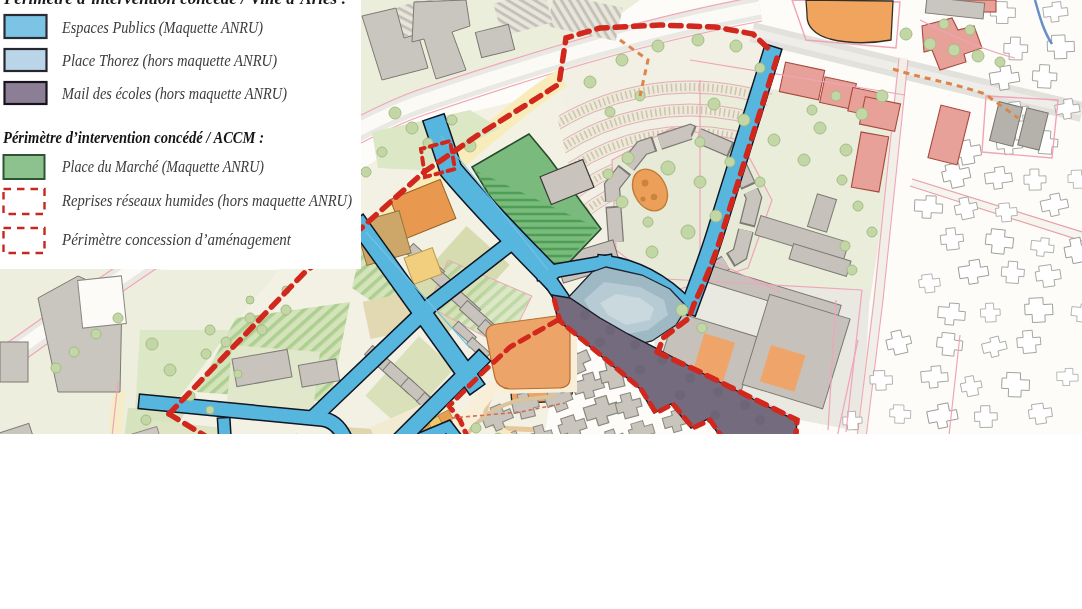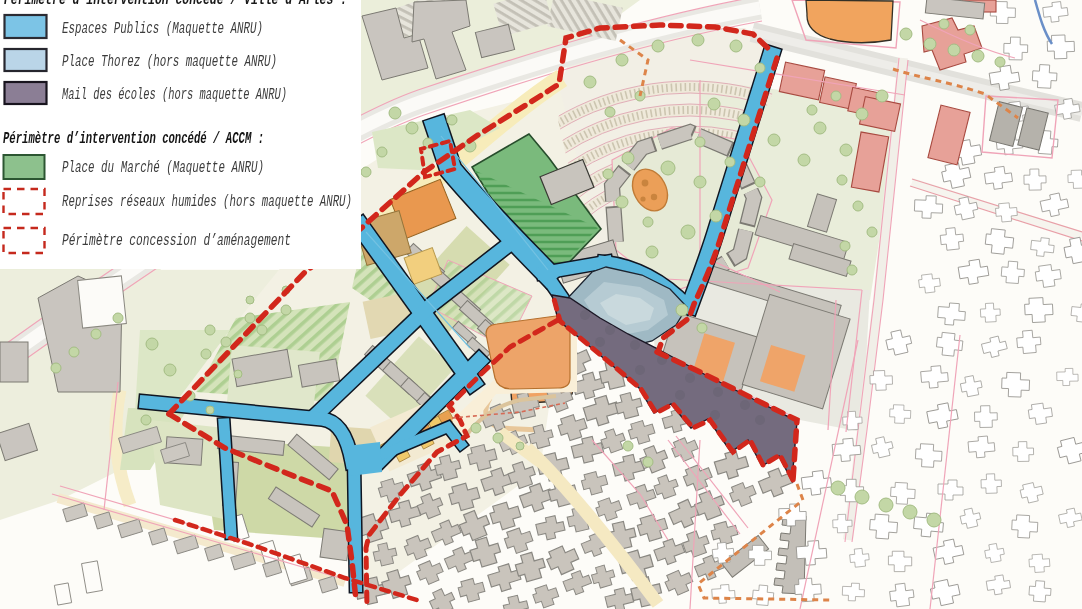--- a/index.html
+++ b/index.html
@@ -1,14 +1,14 @@
 <!DOCTYPE html>
 <html><head><meta charset="utf-8"><style>
 html,body{margin:0;padding:0;background:#fff}
-.page{position:relative;width:1082px;height:609px;overflow:hidden;background:#fdfcf9;font-family:Liberation Mono, monospace}
+.page{position:relative;width:1082px;height:434px;overflow:hidden;background:#fdfcf9;font-family:Liberation Serif, serif}
 </style></head><body>
 <div class="page">
 <svg width="1082" height="609" viewBox="0 0 1082 609" xmlns="http://www.w3.org/2000/svg">
 <defs>
 <pattern id="pMkt" width="6" height="6" patternTransform="rotate(-6)" patternUnits="userSpaceOnUse">
           <rect width="6" height="6" fill="#79b97b"></rect>
           <rect width="6" height="2.6" fill="#4f9e56"></rect>
         </pattern>
 <pattern id="pGar" width="9" height="9" patternTransform="rotate(-42)" patternUnits="userSpaceOnUse">
           <rect width="9" height="9" fill="#d4e3ba"></rect>

